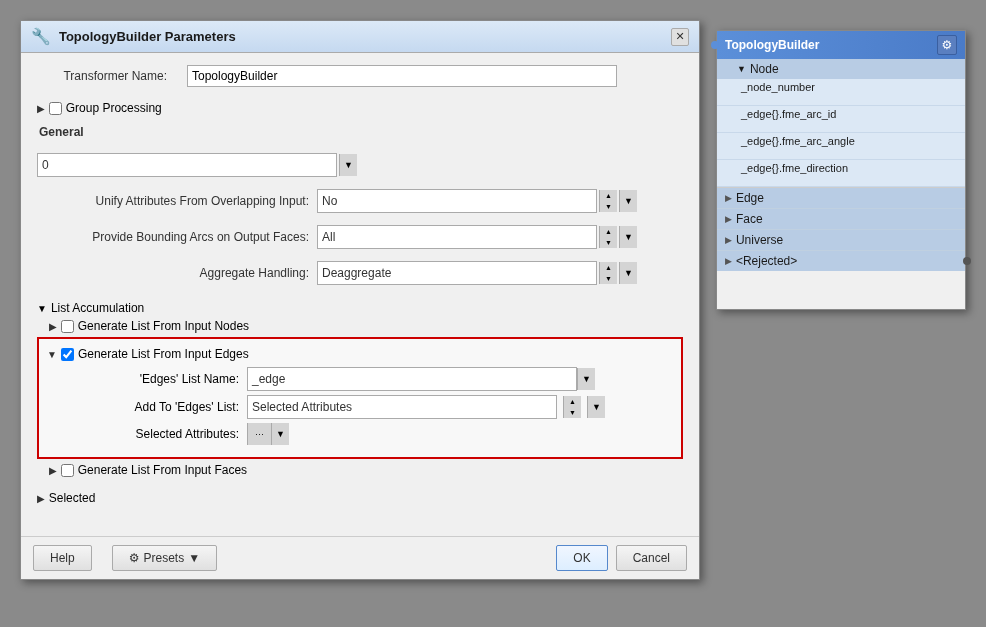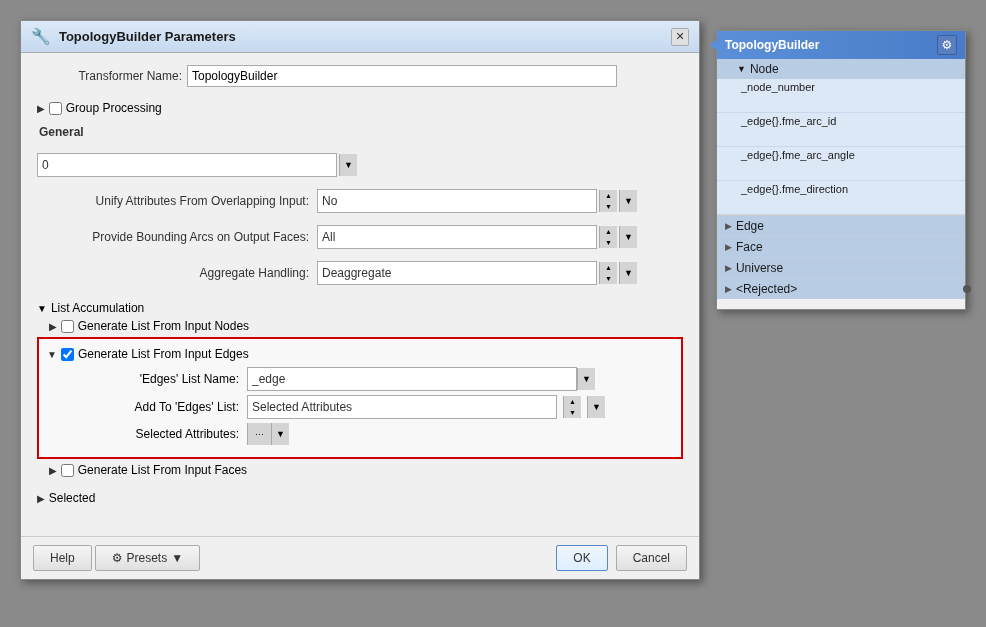--- a/index.html
+++ b/index.html
@@ -87,21 +87,21 @@
 
     .transformer-row {
       display: flex;
       align-items: center;
       margin-bottom: 6px;
     }
 
     .transformer-label {
       text-align: right;
       width: 150px;
-      padding-right: 5px;
+      padding-right: 20px;
       color: #333;
     }
 
     .transformer-input {
       width: 430px;
       height: 22px;
       border: 1px solid #aaa;
       background: white;
       padding: 2px 4px;
       font-size: 12px;
@@ -217,21 +217,21 @@
       padding: 8px 12px;
       display: flex;
       align-items: center;
       justify-content: space-between;
       background: #f0f0f0;
     }
 
     .footer-left {
       display: flex;
       align-items: flex-end;
-      gap: 3px;
+      gap: 20px;
     }
 
     .footer-right {
       display: flex;
       align-items: center;
       gap: 8px;
     }
 
     .btn {
       height: 26px;
@@ -308,21 +308,21 @@
       align-items: center;
       gap: 4px;
       cursor: pointer;
     }
 
     .tb-section-arrow {
       font-size: 9px;
     }
 
     .tb-attr-item {
-      padding: 2px 8px 19px 24px;
+      padding: 2px 8px 12px 24px;
       font-size: 11px;
       color: #1a1a1a;
       background: #dce8f5;
       border-bottom: 1px solid #c8d8ea;
     }
 
     .tb-collapsed-item {
       background: #b8cce4;
       padding: 3px 8px 3px 8px;
       font-size: 12px;

